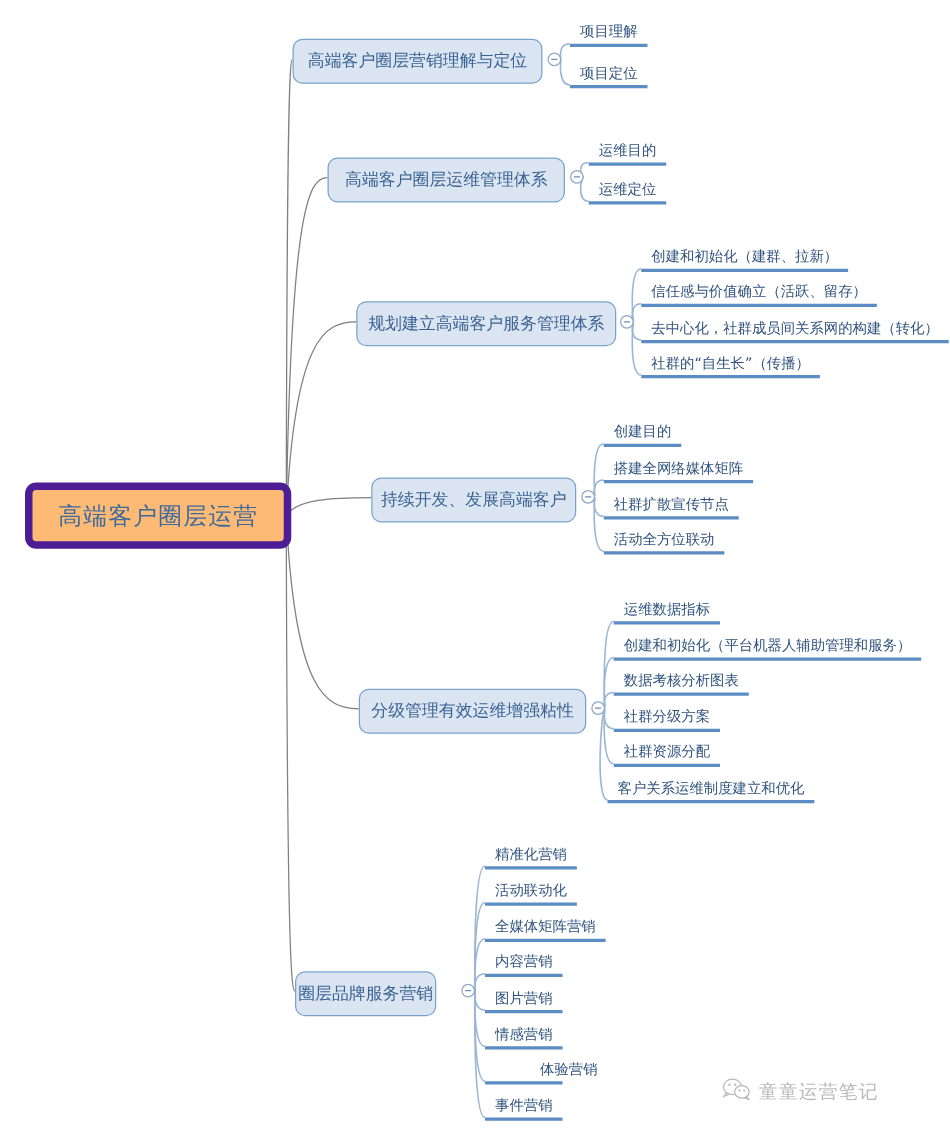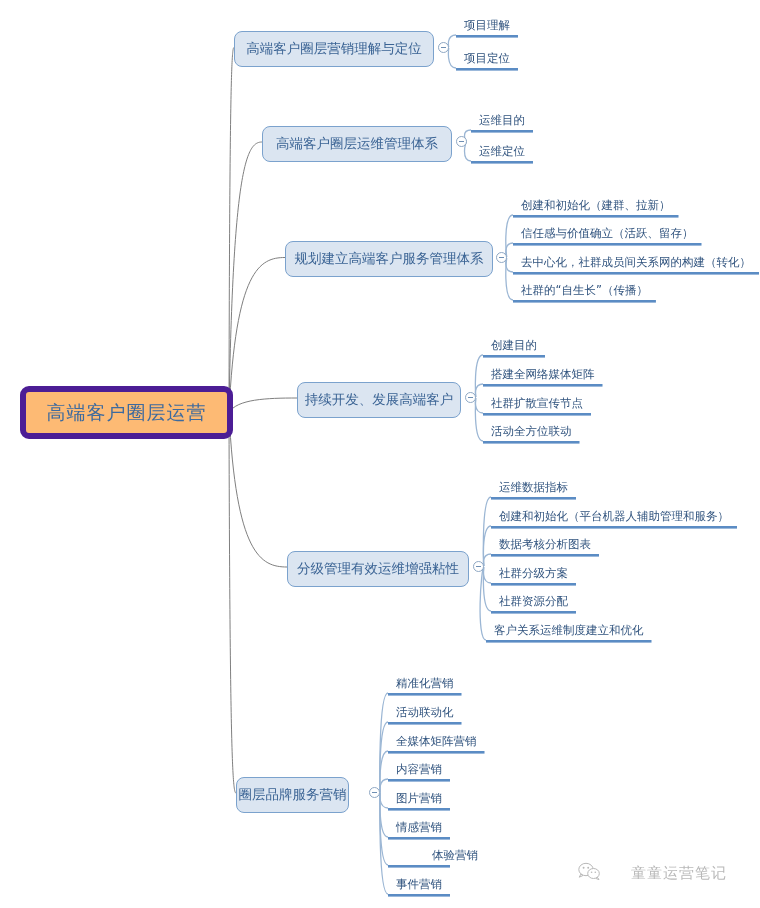--- a/index.html
+++ b/index.html
@@ -90,21 +90,20 @@
     display: flex;
     align-items: center;
     gap: 7px;
     opacity: 0.62;
   }
   .watermark-text {
     color: #8d8d8d;
     font-size: 15px;
     letter-spacing: 1px;
     white-space: nowrap;
-    margin-left: 24px;
   }
 </style>
 </head>
 <body>
 
 <div id="canvas">
 
   <svg id="svg-layer" viewBox="0 0 760 908" xmlns="http://www.w3.org/2000/svg">
     <g id="root-connectors" fill="none" stroke="#808080" stroke-width="1">
         <path d="M229,412.5 C229.6,76.69999999999999 231.75,47.5 234,47.5" fill="none" stroke="#7f7f7f" stroke-width="1"></path>

